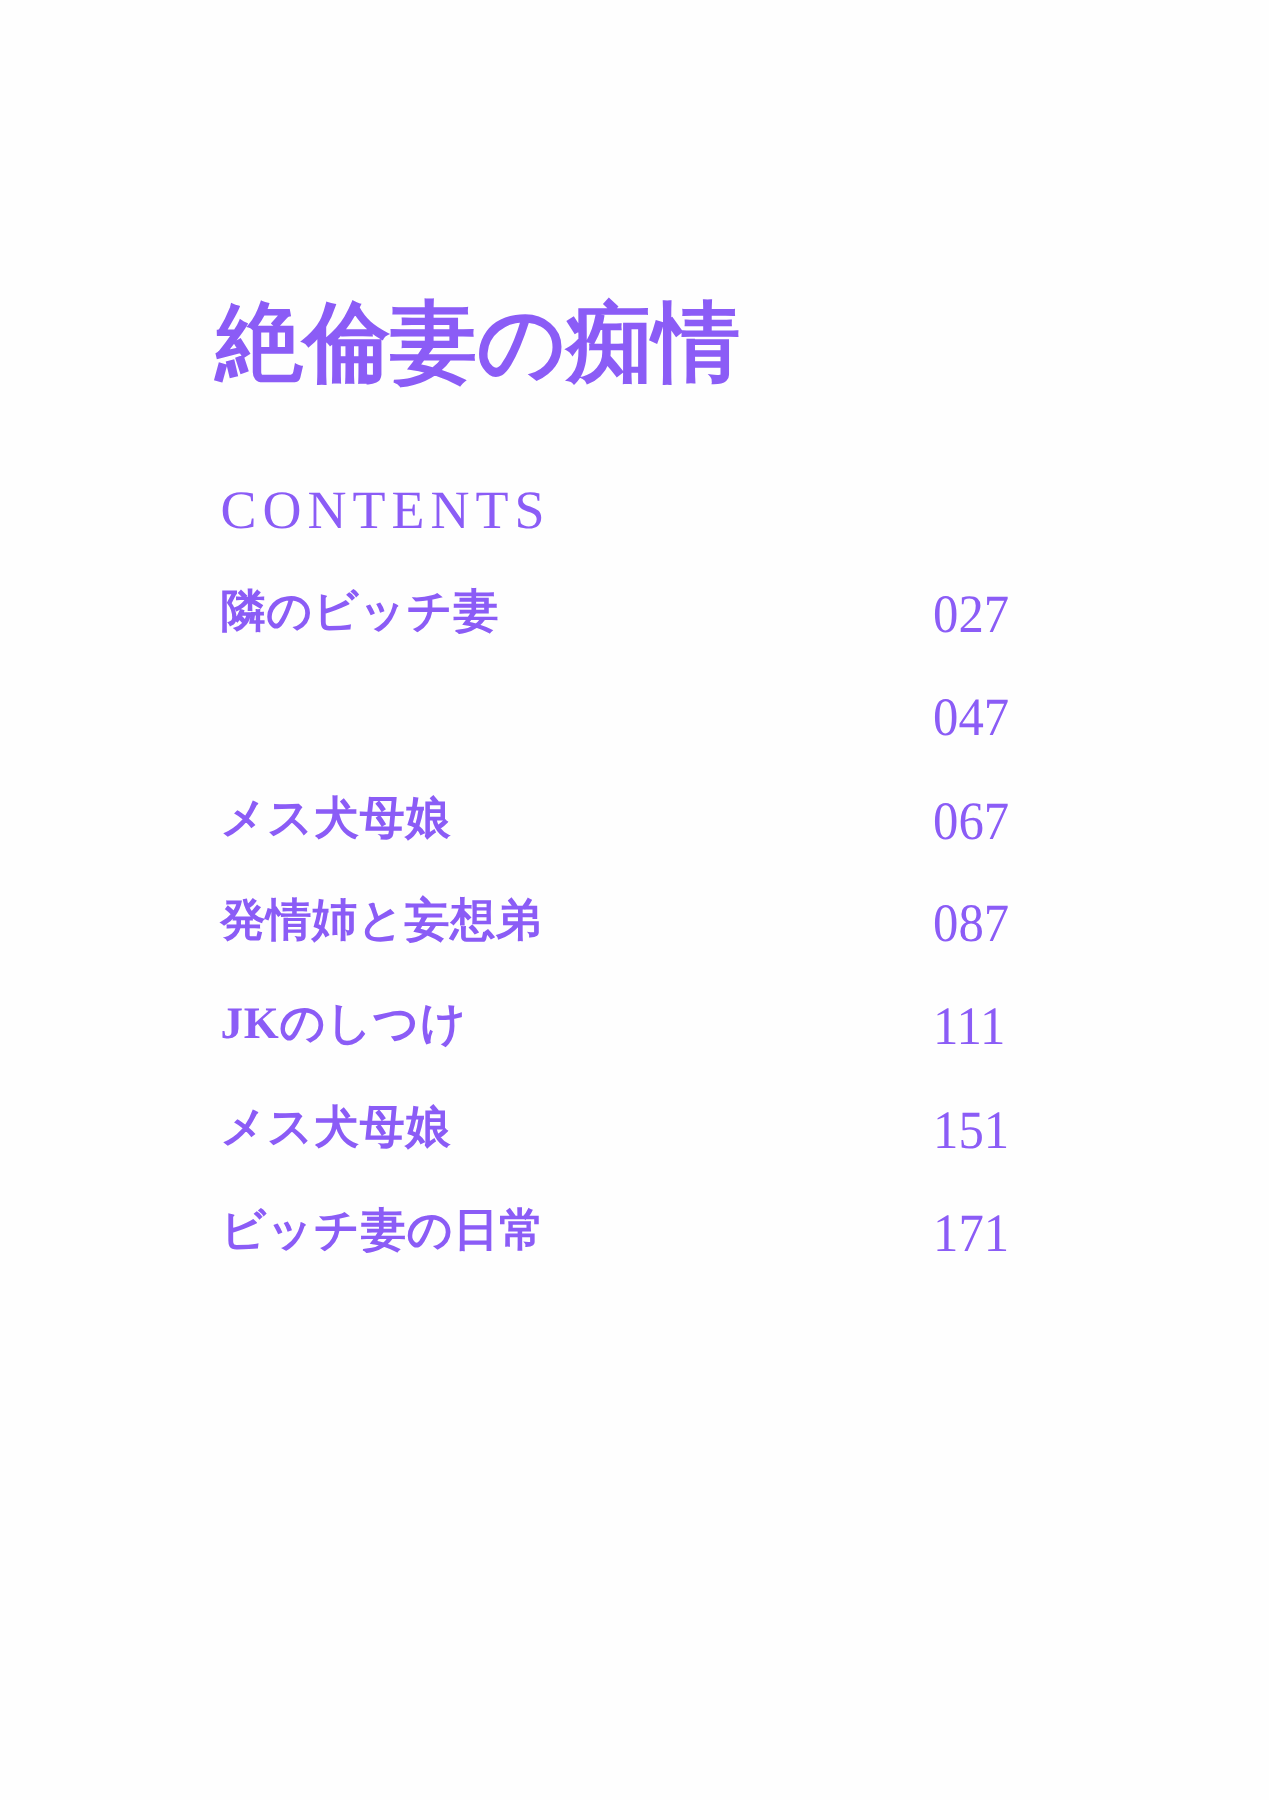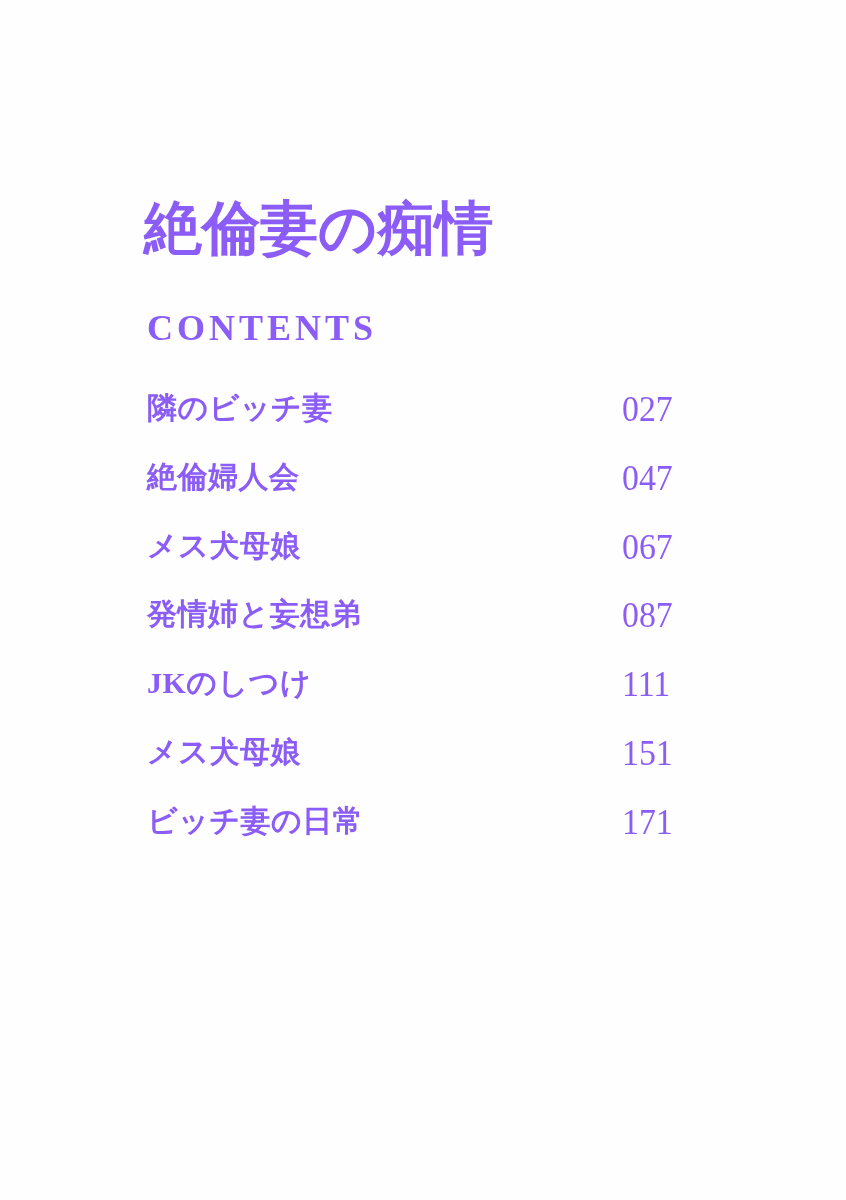--- a/index.html
+++ b/index.html
@@ -24,23 +24,23 @@
     margin: 0;
     font-size: 58px;
     font-weight: 700;
     line-height: 1.12;
     letter-spacing: 0px;
     white-space: nowrap;
   }
   .contents-heading {
     position: absolute;
     left: 147px;
-    top: 310px;
+    top: 322px;
     font-size: 36px;
-    font-weight: 700;
+    font-weight: 400;
     letter-spacing: 4px;
     line-height: 1.0;
     white-space: nowrap;
   }
   .toc {
     position: absolute;
     left: 147px;
     top: 389px;
     width: 560px;
   }
@@ -81,21 +81,20 @@
 
   <div class="toc">
 
 
     <div class="toc-row">
       <span class="toc-title">隣のビッチ妻</span>
       <span class="toc-page">027</span>
     </div>
 
     <div class="toc-row">
-      <span class="toc-title">絶倫婦人会</span>
       <span class="toc-page">047</span>
     </div>
 
     <div class="toc-row">
       <span class="toc-title">メス犬母娘</span>
       <span class="toc-page">067</span>
     </div>
 
     <div class="toc-row">
       <span class="toc-title">発情姉と妄想弟</span>

